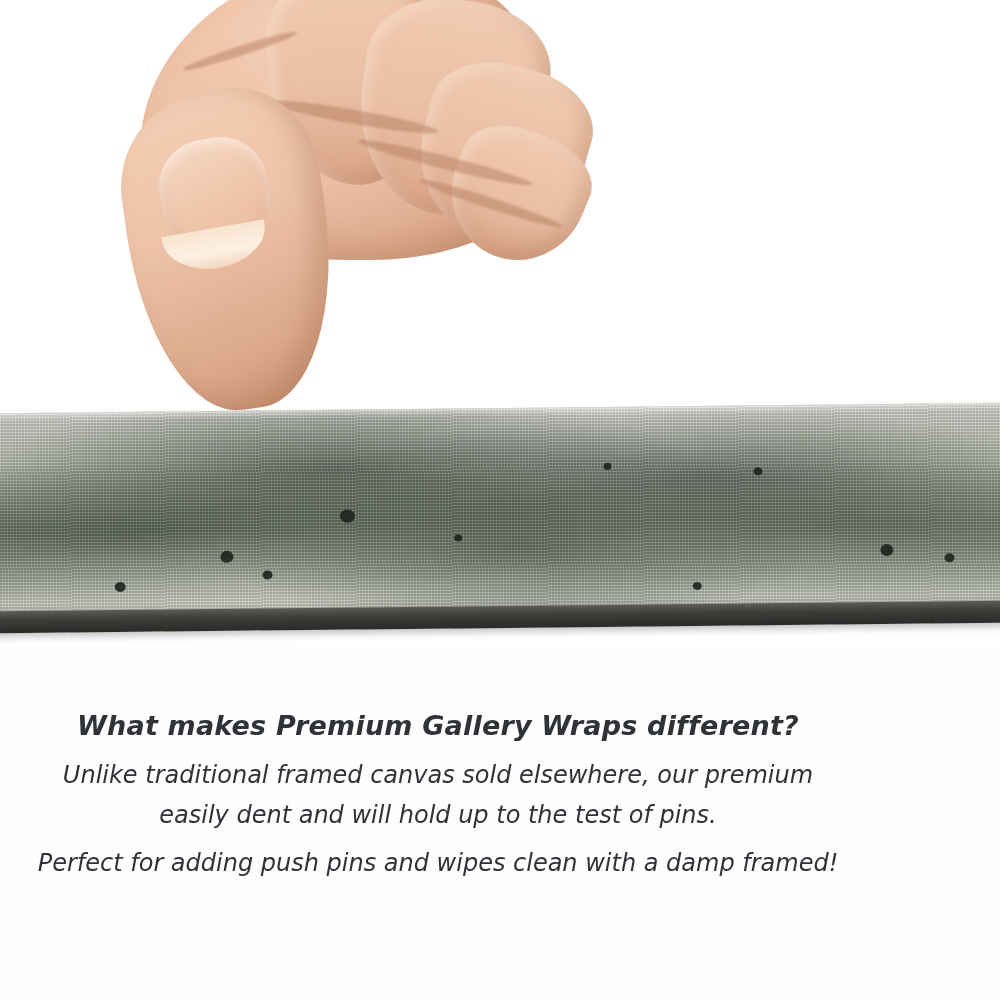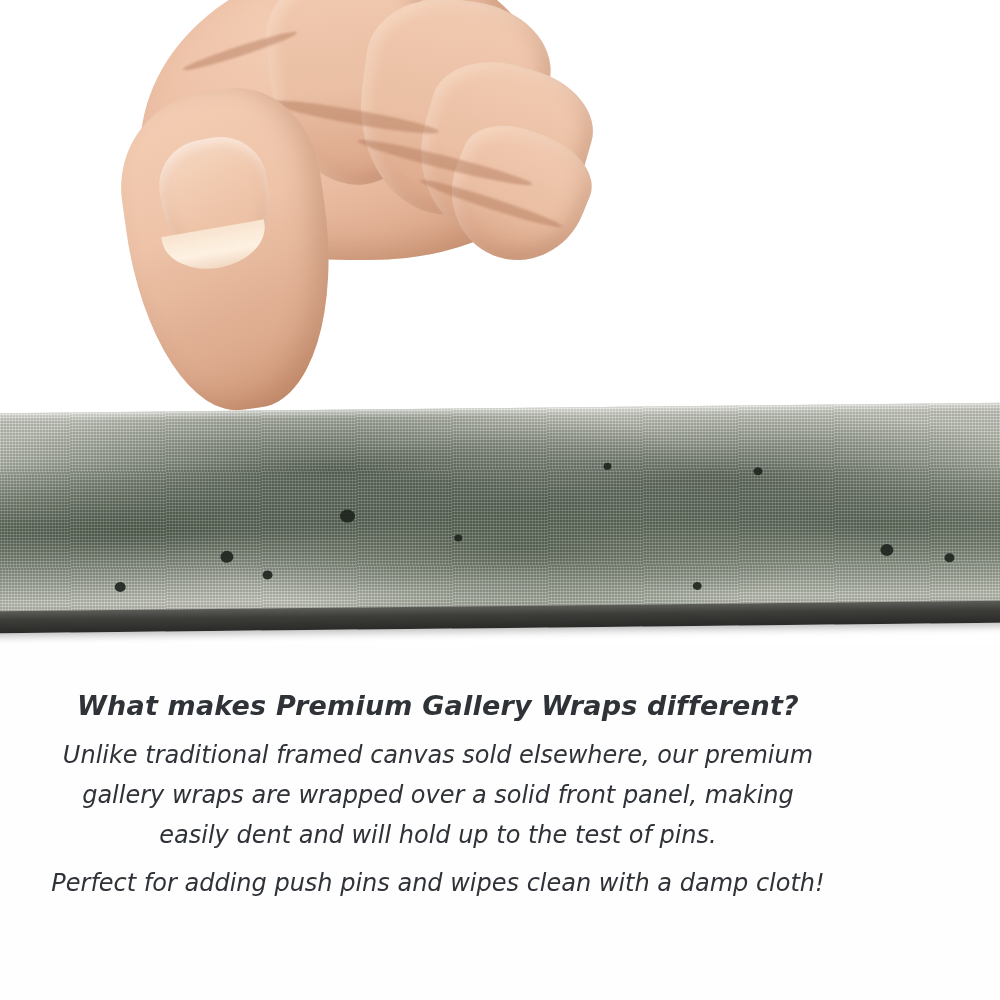--- a/index.html
+++ b/index.html
@@ -159,21 +159,21 @@
     position: absolute;
     left: 0; top: 0; width: 1000px; height: 408px;
     background: #fefefe;
     z-index: -1;
   }
 
   
   .caption {
     position: absolute;
     left: 0;
-    top: 690px;
+    top: 710px;
     width: 876px;
     text-align: center;
     color: #2f3338;
     font-family: "DejaVu Sans", sans-serif;
     font-style: italic;
   }
   .caption .headline {
     font-size: 27px;
     font-weight: 700;
     letter-spacing: 0.2px;
@@ -226,18 +226,17 @@
         <div class="speck s9"></div>
         <div class="speck s10"></div>
       </div>
       <div class="slab-side"></div>
     </div>
   </div>
 
   <div class="caption">
     <div class="headline">What makes Premium Gallery Wraps different?</div>
     <div class="line">Unlike traditional framed canvas sold elsewhere, our premium</div>
-    <div class="line">gallery wraps are wrapped over a solid front panel, making</div>
     <div class="line">easily dent and will hold up to the test of pins.</div>
-    <div class="line last">Perfect for adding push pins and wipes clean with a damp cloth!</div>
+    <div class="line last">Perfect for adding push pins and wipes clean with a damp framed!</div>
   </div>
 
 </div>
 
 </body></html>

